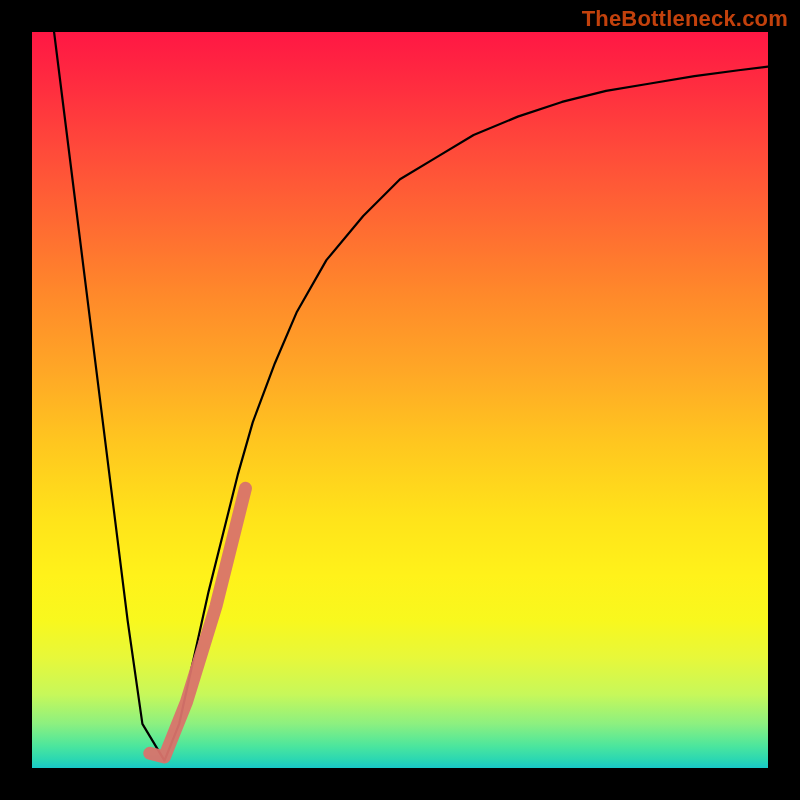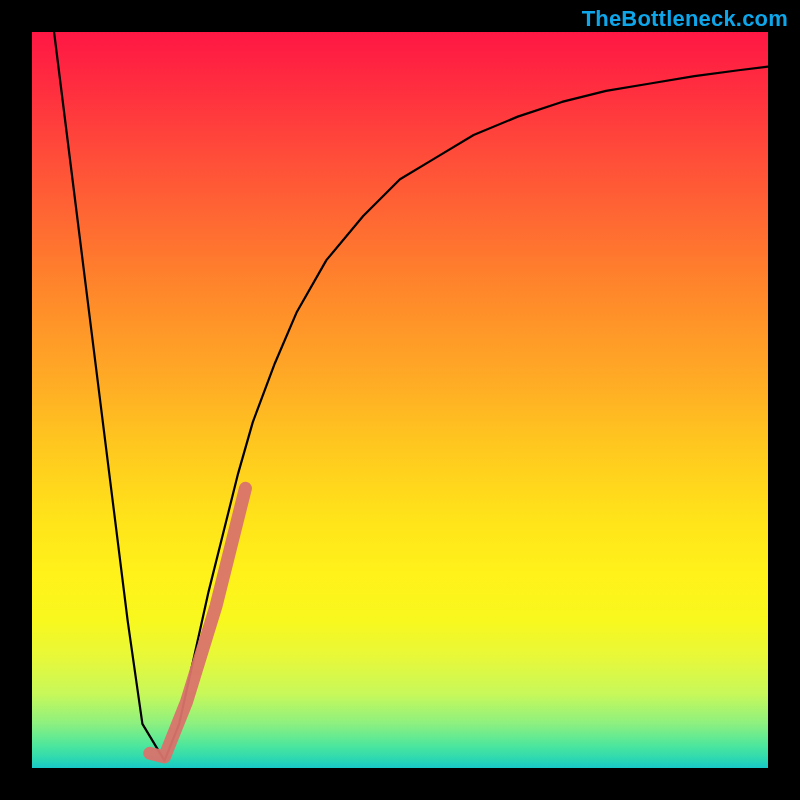--- a/index.html
+++ b/index.html
@@ -45,21 +45,21 @@
       #8cf080 94%,
       #4ce69d 97%,
       #28d6b4 99%,
       #18c8c8 100%
     );
   }
   .watermark {
     position: absolute;
     top: 6px;
     right: 12px;
-    color: #0ea5e9;
+    color: #c2410c;
     font-size: 22px;
     font-weight: 600;
     letter-spacing: 0.2px;
     user-select: none;
   }
   svg.curve {
     position: absolute;
     left: 0; top: 0;
     width: 736px; height: 736px;
   }

